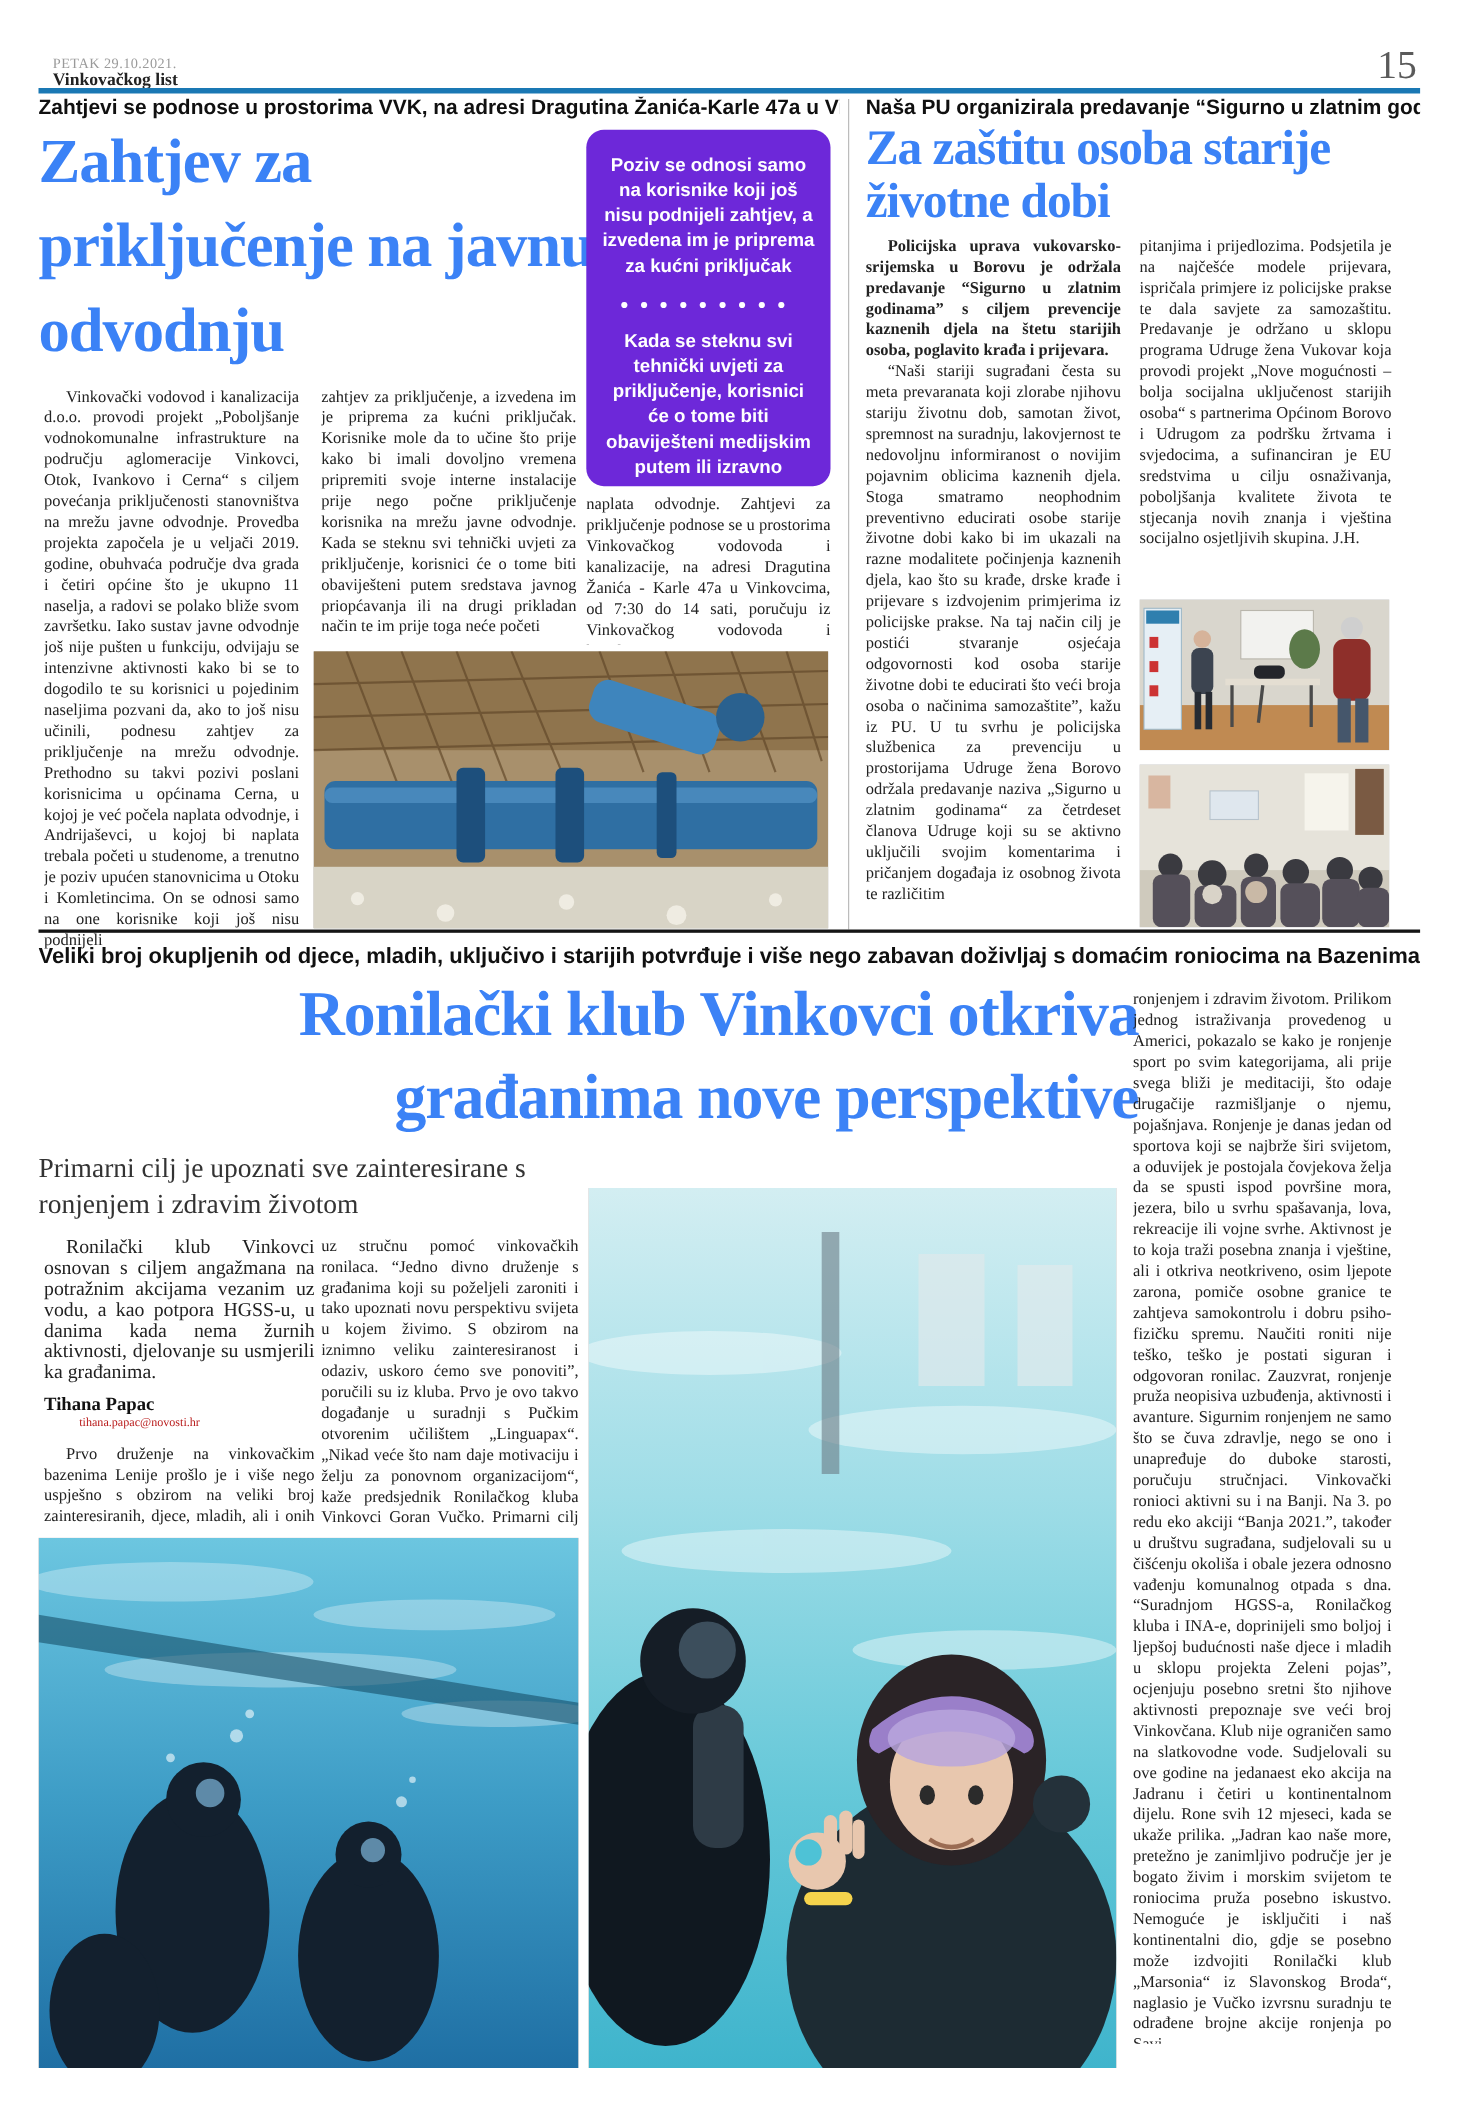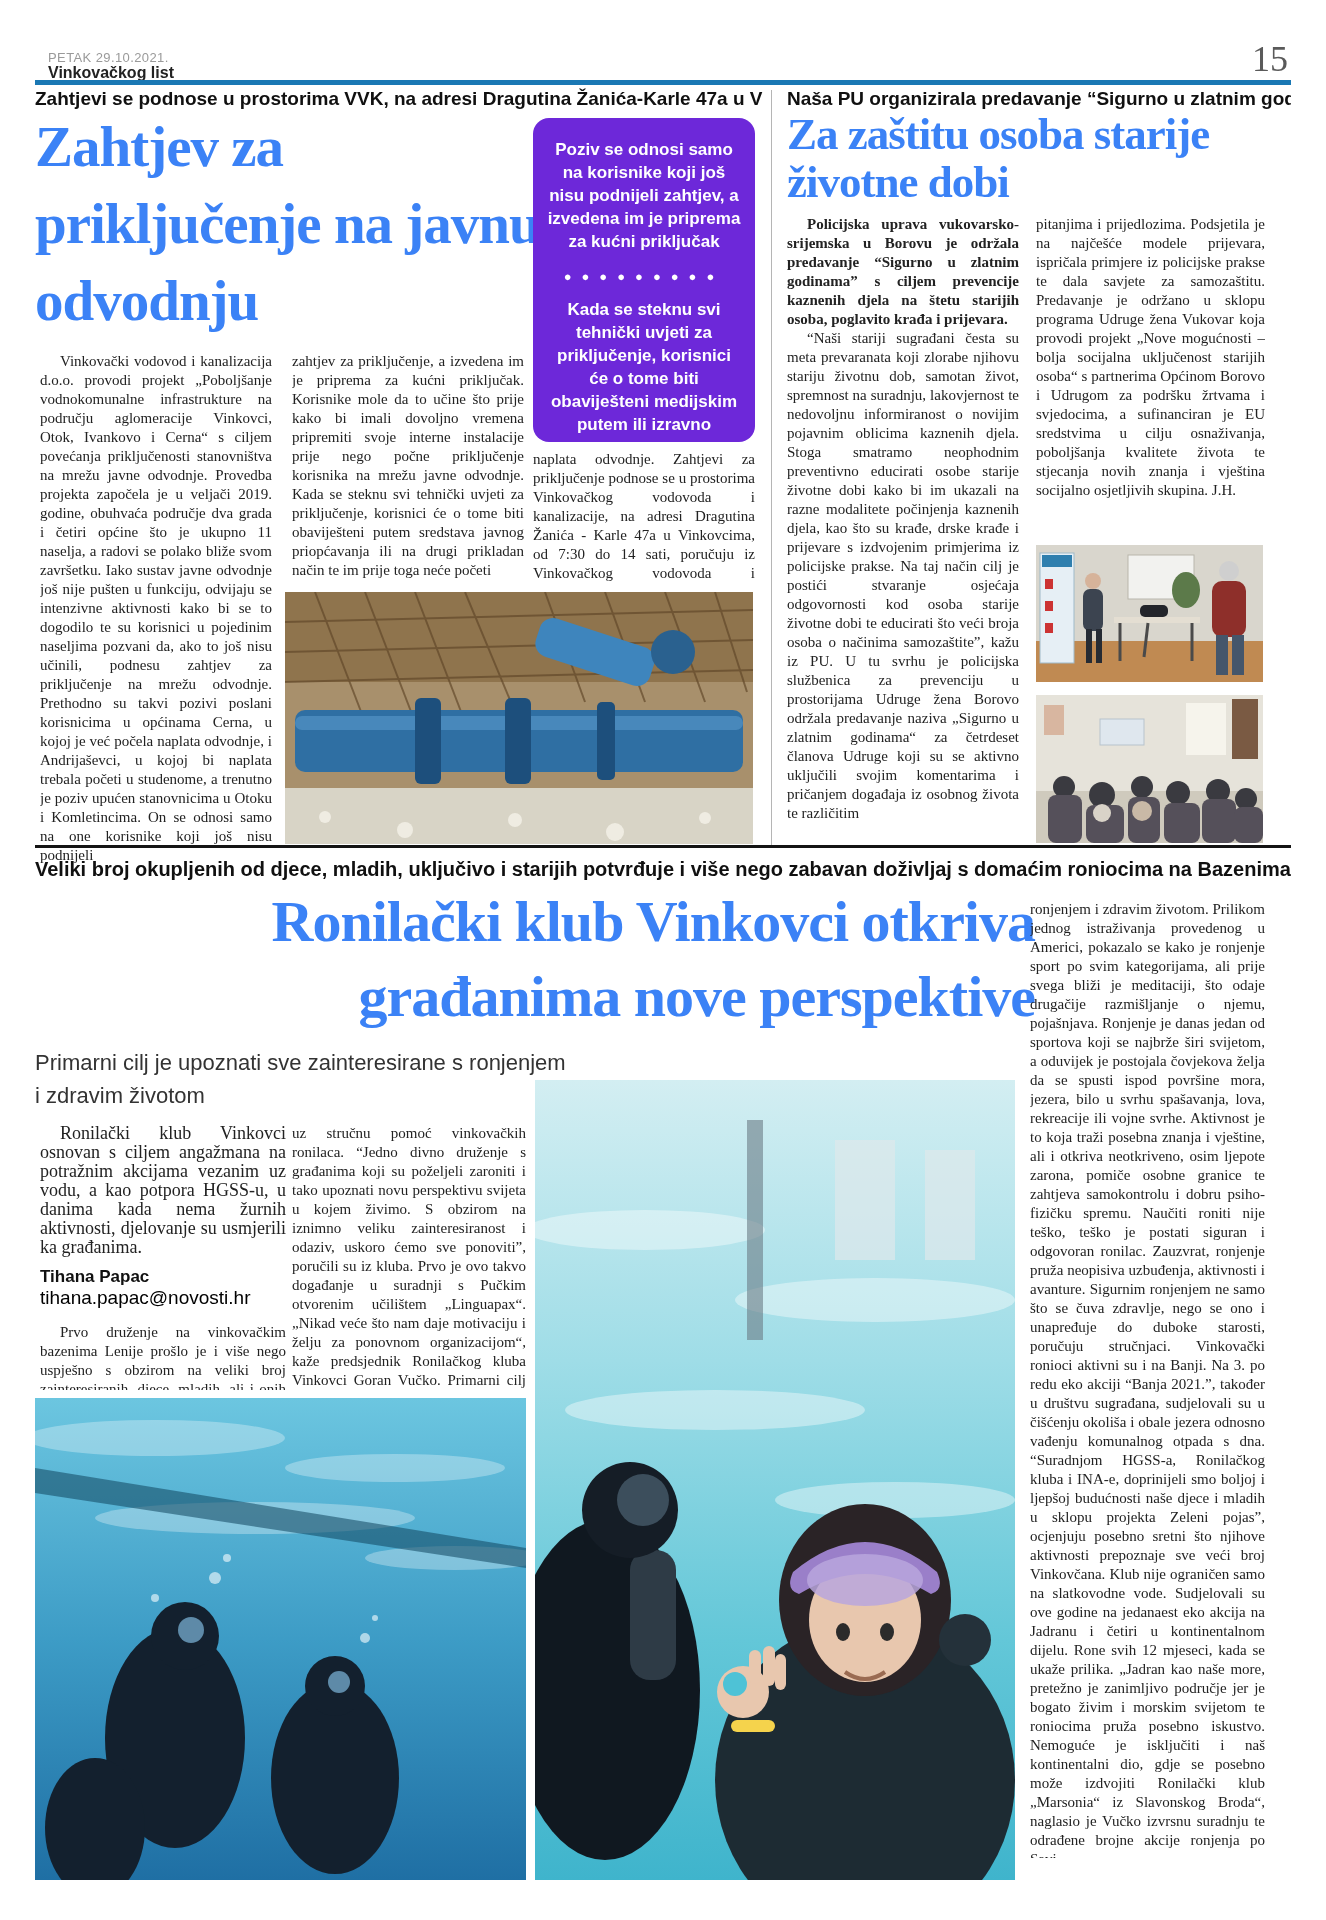--- a/index.html
+++ b/index.html
@@ -1,19 +1,19 @@
 <!DOCTYPE html>
 <html><head>
 <meta charset="utf-8">
 <style>
   html,body{margin:0;padding:0;background:#ffffff;}
   body{width:1326px;height:1920px;position:relative;overflow:hidden;
        font-family:"Liberation Serif", serif;color:#1d1d1d;}
   .abs{position:absolute;}
-  .sans{font-family:Liberation Sans, sans-serif;}
+  .sans{font-family:Liberation Serif, serif;}
   .serifbody{font-size:15px;line-height:19px;text-align:justify;color:#222;}
   .kicker{font-family:"Liberation Sans", sans-serif;font-weight:bold;font-size:19px;color:#101010;white-space:nowrap;}
   .headline{font-family:"Liberation Serif", serif;font-weight:bold;color:#3b82f6;letter-spacing:-1px;}
   .clip{overflow:hidden;}
   .indent{text-indent:20px;}
   .photo{position:absolute;overflow:hidden;background:#ccc;}
   .photo svg{display:block;width:100%;height:100%;}
   .vrule{position:absolute;width:1px;background:#b5b5b5;}
   .boxquote{position:absolute;background:#6d28d9;border-radius:16px;color:#fff;
     font-family:"Liberation Sans", sans-serif;font-weight:bold;font-size:17px;line-height:23px;
@@ -165,26 +165,26 @@
       <circle cx="66" cy="118" r="9" fill="#d9d3c8"></circle>
   </svg>
 </div>
 
 <div class="abs" style="left:35px;top:845px;width:1256px;height:3px;background:#141414;"></div>
 
 <div class="abs kicker clip" style="left:35px;top:858px;width:1256px;font-size:20px;">Veliki broj okupljenih od djece, mladih, uključivo i starijih potvrđuje i više nego zabavan doživljaj s domaćim roniocima na Bazenima Lenije</div>
 
 <div class="abs headline" style="left:35px;top:884px;width:1000px;font-size:58px;line-height:75px;text-align:right;">Ronilački klub Vinkovci otkriva građanima nove perspektive</div>
 
-<div class="abs sans clip" style="left:35px;top:1046px;width:540px;font-size:22px;line-height:33px;color:#333;">Primarni cilj je upoznati sve zainteresirane s ronjenjem i zdravim životom</div>
+<div class="abs sans clip" style="left:35px;top:1046px;width:540px;font-size:25px;line-height:33px;color:#333;">Primarni cilj je upoznati sve zainteresirane s ronjenjem i zdravim životom</div>
 
 <div class="abs clip" style="left:40px;top:1124px;width:246px;height:266px;">
   <div class="serifbody indent" style="font-weight:normal;font-size:18px;">Ronilački klub Vinkovci osnovan s ciljem angažmana na potražnim akcijama vezanim uz vodu, a kao potpora HGSS-u, u danima kada nema žurnih aktivnosti, djelovanje su usmjerili ka građanima.</div>
   <div class="sans" style="font-size:17px;font-weight:bold;color:#111;margin-top:10px;">Tihana Papac</div>
-  <div class="sans" style="font-size:19px;color:#000000;">tihana.papac@novosti.hr</div>
+  <div class="sans" style="font-size:11px;color:#b91c1c;margin-left:32px;">tihana.papac@novosti.hr</div>
   <div class="serifbody indent" style="margin-top:14px;">Prvo druženje na vinkovačkim bazenima Lenije prošlo je i više nego uspješno s obzirom na veliki broj zainteresiranih, djece, mladih, ali i onih starijih, koji su imali želju odraditi svoj prvi zaron</div>
 </div>
 
 <div class="abs serifbody clip" style="left:292px;top:1124px;width:234px;height:266px;">
   <span>uz stručnu pomoć vinkovačkih ronilaca. “Jedno divno druženje s građanima koji su poželjeli zaroniti i tako upoznati novu perspektivu svijeta u kojem živimo. S obzirom na iznimno veliku zainteresiranost i odaziv, uskoro ćemo sve ponoviti”, poručili su iz kluba. Prvo je ovo takvo događanje u suradnji s Pučkim otvorenim učilištem „Linguapax“. „Nikad veće što nam daje motivaciju i želju za ponovnom organizacijom“, kaže predsjednik Ronilačkog kluba Vinkovci Goran Vučko. Primarni cilj okupljanja je na što bolji način upoznati građane s</span>
 </div>
 
 <div class="abs serifbody clip" style="left:1030px;top:900px;width:235px;height:958px;">
   <span>ronjenjem i zdravim životom. Prilikom jednog istraživanja provedenog u Americi, pokazalo se kako je ronjenje sport po svim kategorijama, ali prije svega bliži je meditaciji, što odaje drugačije razmišljanje o njemu, pojašnjava. Ronjenje je danas jedan od sportova koji se najbrže širi svijetom, a oduvijek je postojala čovjekova želja da se spusti ispod površine mora, jezera, bilo u svrhu spašavanja, lova, rekreacije ili vojne svrhe. Aktivnost je to koja traži posebna znanja i vještine, ali i otkriva neotkriveno, osim ljepote zarona, pomiče osobne granice te zahtjeva samokontrolu i dobru psiho-fizičku spremu. Naučiti roniti nije teško, teško je postati siguran i odgovoran ronilac. Zauzvrat, ronjenje pruža neopisiva uzbuđenja, aktivnosti i avanture. Sigurnim ronjenjem ne samo što se čuva zdravlje, nego se ono i unapređuje do duboke starosti, poručuju stručnjaci. Vinkovački ronioci aktivni su i na Banji. Na 3. po redu eko akciji “Banja 2021.”, također u društvu sugrađana, sudjelovali su u čišćenju okoliša i obale jezera odnosno vađenju komunalnog otpada s dna. “Suradnjom HGSS-a, Ronilačkog kluba i INA-e, doprinijeli smo boljoj i ljepšoj budućnosti naše djece i mladih u sklopu projekta Zeleni pojas”, ocjenjuju posebno sretni što njihove aktivnosti prepoznaje sve veći broj Vinkovčana. Klub nije ograničen samo na slatkovodne vode. Sudjelovali su ove godine na jedanaest eko akcija na Jadranu i četiri u kontinentalnom dijelu. Rone svih 12 mjeseci, kada se ukaže prilika. „Jadran kao naše more, pretežno je zanimljivo područje jer je bogato živim i morskim svijetom te roniocima pruža posebno iskustvo. Nemoguće je isključiti i naš kontinentalni dio, gdje se posebno može izdvojiti Ronilački klub „Marsonia“ iz Slavonskog Broda“, naglasio je Vučko izvrsnu suradnju te odrađene brojne akcije ronjenja po Savi.</span>
 </div>

